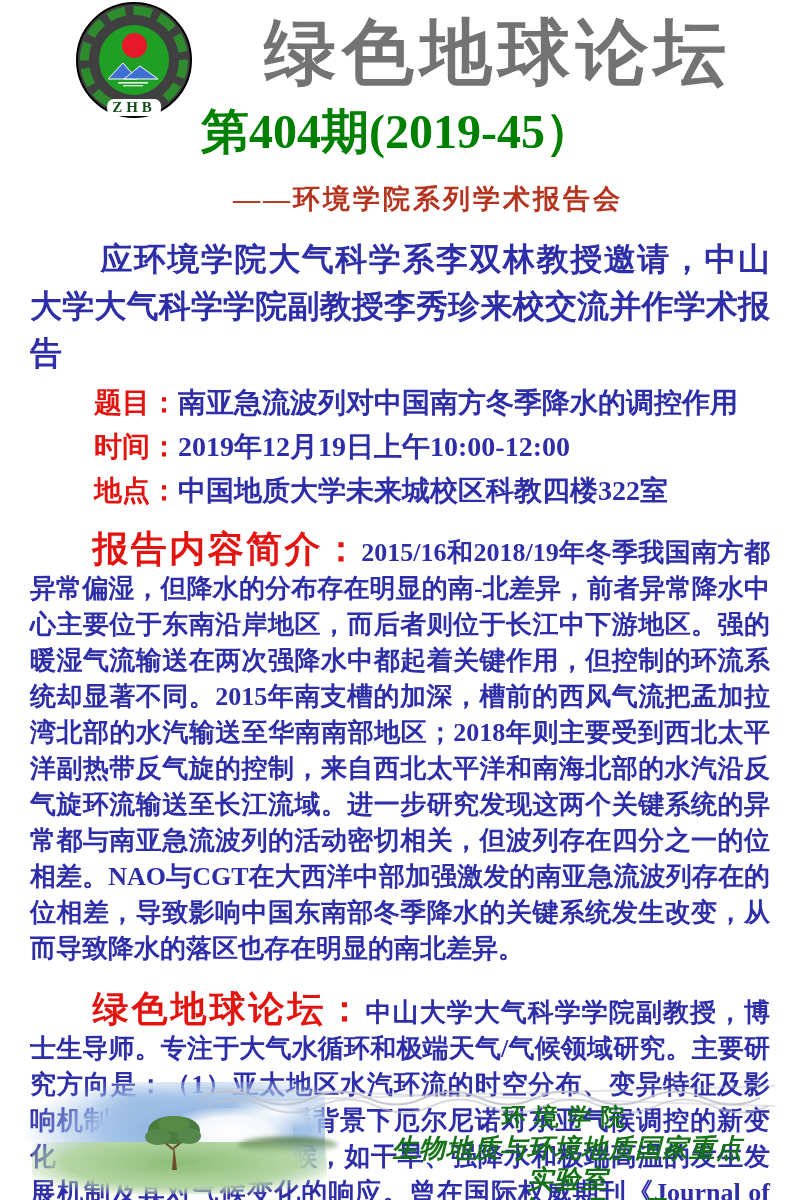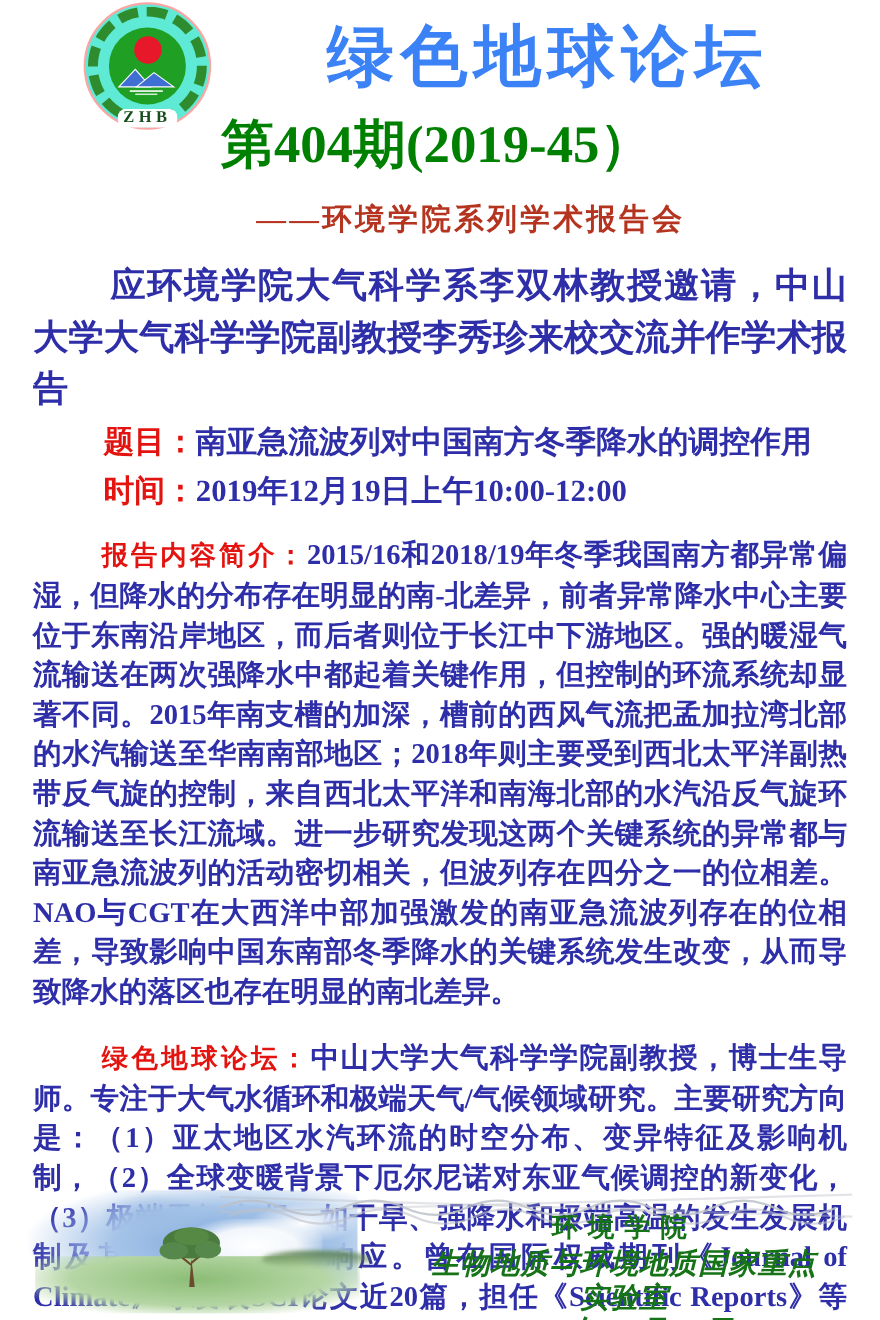--- a/index.html
+++ b/index.html
@@ -1,50 +1,50 @@
 <!DOCTYPE html>
 <html><head>
 <meta charset="utf-8">
 <style>
   html,body{margin:0;padding:0;background:#fff;}
   .page{position:relative;width:800px;height:1200px;background:#ffffff;overflow:hidden;
         font-family:"Liberation Serif","DejaVu Serif",serif;}
 
   
   .logo{position:absolute;left:76px;top:2px;width:116px;height:116px;border-radius:50%;
-        background:#5eead4;border:2px solid #fca5a5;box-sizing:border-box;}
+        background:#404040;border:2px solid #000000;box-sizing:border-box;}
   .wreath{position:absolute;inset:2px;border-radius:50%;border:9px dashed #2e8b2e;}
   .disc{position:absolute;inset:21px;border-radius:50%;background:#1fa024;overflow:hidden;}
   .sun{position:absolute;left:50%;top:8px;width:25px;height:25px;margin-left:-12px;
        border-radius:50%;background:#e8182b;}
   .mountains{position:absolute;left:50%;top:34px;width:56px;height:28px;margin-left:-28px;}
   .zhb{position:absolute;bottom:0;left:50%;transform:translateX(-50%);background:#fff;
        padding:0 5px;border-radius:7px;font-weight:bold;font-size:15px;letter-spacing:4px;
        color:#174e1e;z-index:2;}
 
   
   .title{position:absolute;left:200px;top:4px;width:596px;text-align:center;
-         font-size:61px;line-height:98px;font-weight:bold;color:#3b82f6;letter-spacing:6px;}
+         font-size:72px;line-height:98px;font-weight:bold;color:#737373;letter-spacing:6px;}
   .issue{position:absolute;left:0;top:100px;width:700px;text-align:center;text-indent:94px;
          font-size:48px;line-height:64px;font-weight:bold;color:#008000;}
   .subtitle{position:absolute;left:0;top:182px;width:700px;text-align:center;text-indent:156px;
          font-size:27px;line-height:34px;font-weight:bold;color:#b5341f;letter-spacing:3px;}
 
   
   .content{position:absolute;left:30px;right:30px;top:236px;}
   .intro{margin:0;font-size:32px;line-height:47px;text-indent:2.2em;text-align:justify;
          font-weight:bold;color:#2e2ea8;}
   .details{margin:4px 0 0 64px;}
   .detail-line{font-size:28px;line-height:44px;font-weight:bold;}
   .dlabel{color:#e3140f;}
   .dvalue{color:#2e2ea8;}
   .body-para{margin:18px 0 0 0;font-size:26px;line-height:36px;text-align:justify;
          text-indent:2.4em;font-weight:bold;color:#2e2ea8;}
   .body-para.speaker{margin-top:24px;}
-  .plabel{color:#e3140f;font-size:24px;letter-spacing:2px;}
+  .plabel{color:#e3140f;font-size:36px;letter-spacing:2px;}
 
   
   .ripple{position:absolute;left:200px;top:1072px;width:575px;height:48px;z-index:1;}
   .welcome{position:absolute;left:250px;top:1030px;z-index:3;font-size:70px;font-weight:bold;
          letter-spacing:1px;
          background:linear-gradient(90deg,#e0218a 0%,#e6321f 11%,#ee7d13 23%,#f4c211 34%,
                     #b8cf1b 46%,#52b43a 57%,#2f9e4f 66%,#2f6fd0 78%,#4338d6 87%,#9a12d2 97%);
          -webkit-background-clip:text;background-clip:text;color:transparent;}
   .footer-block{position:absolute;left:380px;top:1102px;width:375px;text-align:center;
          color:#177317;font-weight:bold;z-index:3;}
@@ -90,20 +90,21 @@
   <div class="title">绿色地球论坛</div>
   <div class="issue">第404期(2019-45）</div>
   <div class="subtitle">——环境学院系列学术报告会</div>
 
   <div class="content">
     <p class="intro">应环境学院大气科学系李双林教授邀请，中山大学大气科学学院副教授李秀珍来校交流并作学术报告</p>
 
     <div class="details">
       <div class="detail-line"><span class="dlabel">题目：</span><span class="dvalue">南亚急流波列对中国南方冬季降水的调控作用</span></div>
       <div class="detail-line"><span class="dlabel">时间：</span><span class="dvalue">2019年12月19日上午10:00-12:00</span></div>
+      <div class="detail-line"><span class="dlabel">地点：</span><span class="dvalue">中国地质大学未来城校区科教四楼322室</span></div>
     </div>
 
     <p class="body-para"><span class="plabel">报告内容简介：</span><span class="ptext">2015/16和2018/19年冬季我国南方都异常偏湿，但降水的分布存在明显的南-北差异，前者异常降水中心主要位于东南沿岸地区，而后者则位于长江中下游地区。强的暖湿气流输送在两次强降水中都起着关键作用，但控制的环流系统却显著不同。2015年南支槽的加深，槽前的西风气流把孟加拉湾北部的水汽输送至华南南部地区；2018年则主要受到西北太平洋副热带反气旋的控制，来自西北太平洋和南海北部的水汽沿反气旋环流输送至长江流域。进一步研究发现这两个关键系统的异常都与南亚急流波列的活动密切相关，但波列存在四分之一的位相差。NAO与CGT在大西洋中部加强激发的南亚急流波列存在的位相差，导致影响中国东南部冬季降水的关键系统发生改变，从而导致降水的落区也存在明显的南北差异。</span></p>
 
     <p class="body-para speaker"><span class="plabel">绿色地球论坛：</span><span class="ptext">中山大学大气科学学院副教授，博士生导师。专注于大气水循环和极端天气/气候领域研究。主要研究方向是：（1）亚太地区水汽环流的时空分布、变异特征及影响机制，（2）全球变暖背景下厄尔尼诺对东亚气候调控的新变化，（3）极端天气/气候，如干旱、强降水和极端高温的发生发展机制及其对气候变化的响应。曾在国际权威期刊《Journal of Climate》等发表SCI论文近20篇，担任《Scientific Reports》等多个国际期刊审稿人，2019年获“广东省气象科技奖”，参与或主持国家重点研发计划、面上项目等。</span></p>
   </div>
 
   <svg class="ripple" viewBox="0 0 575 48">
     <g fill="none" stroke="#bdc1c9" stroke-width="2" opacity="0.85">
       <path d="M0,26 q28,-13 56,0 t56,0 t56,0 t56,0 t56,0 t56,0 t56,0 t56,0 t56,0 t56,0"></path>

